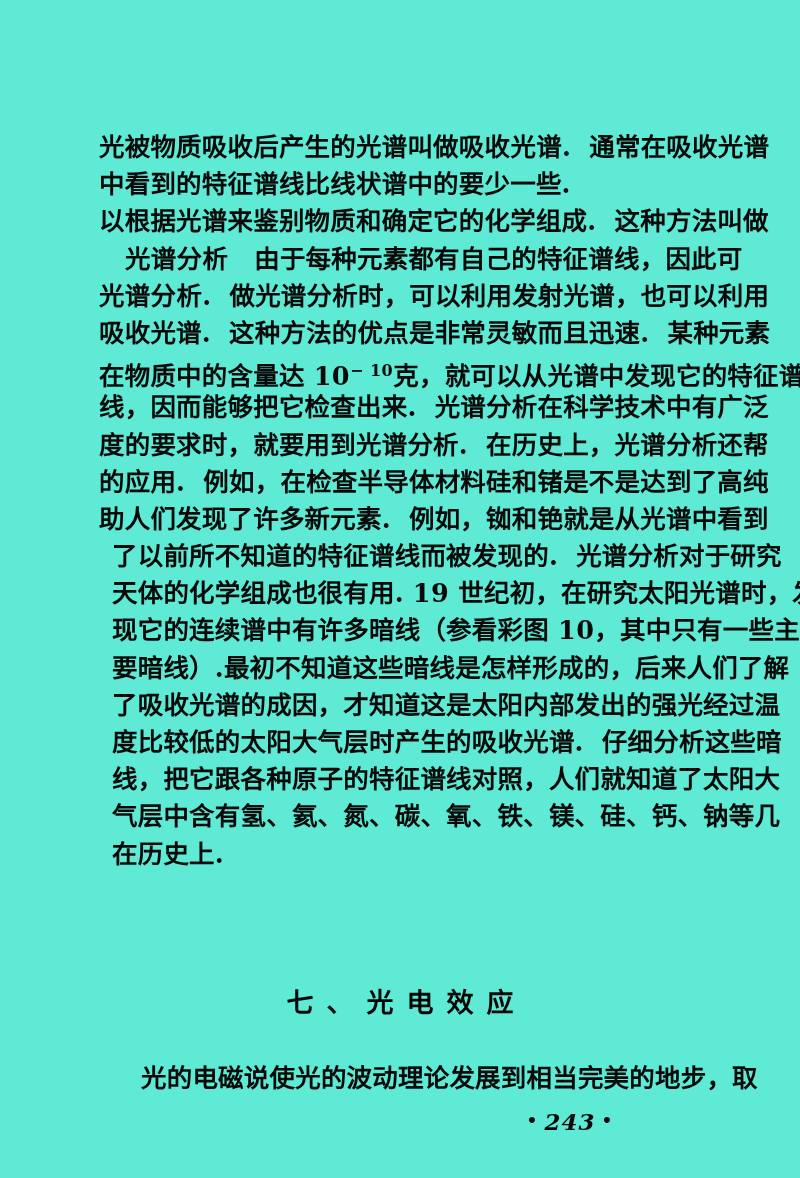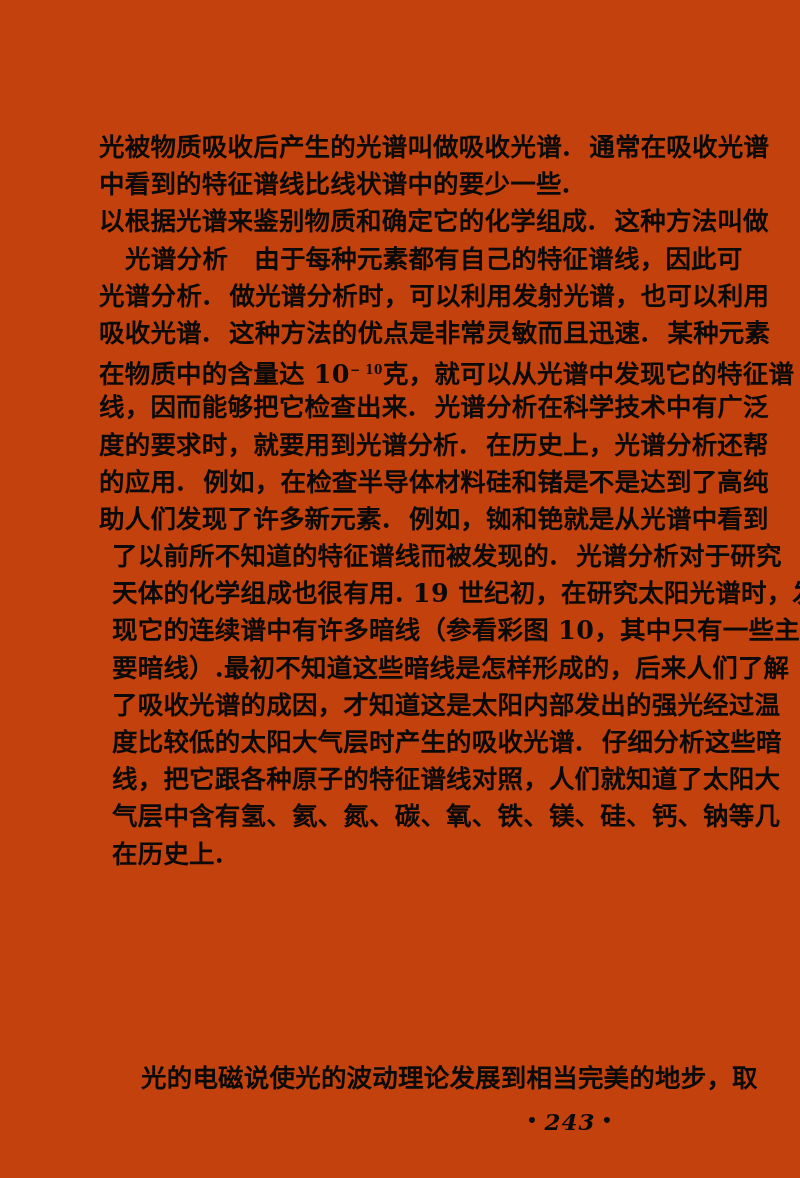--- a/index.html
+++ b/index.html
@@ -15,21 +15,21 @@
     overflow: hidden;
     font-family: "DejaVu Serif", "Liberation Serif", serif;
     color: #000000;
     -webkit-font-smoothing: none;
   }
 
   
   #page {
     position: absolute;
     inset: 0;
-    background: #c2410c;
+    background: #5eead4;
   }
 
   
   .body-block {
     position: absolute;
     left: 99px;
     top: 129px;
     width: 604px;
   }
 
@@ -58,21 +58,21 @@
   .gap { display: inline-block; width: 26px; }
 
   
   .num {
     font-family: "DejaVu Serif", "Liberation Serif", serif;
     font-weight: 600;
     letter-spacing: 0.4px;
     margin-top: 36px;
   }
   .sup {
-    font-size: 12px;
+    font-size: 16px;
     vertical-align: 9px;
     letter-spacing: 0.5px;
   }
 
   
   .section-heading {
     position: absolute;
     left: 0;
     top: 981px;
     width: 800px;
@@ -154,20 +154,21 @@
 
     <div class="line indent-half">要暗线）.最初不知道这些暗线是怎样形成的，后来人们了解</div>
     <div class="line indent-half">了吸收光谱的成因，才知道这是太阳内部发出的强光经过温</div>
     <div class="line indent-half">度比较低的太阳大气层时产生的吸收光谱.  仔细分析这些暗</div>
     <div class="line indent-half">线，把它跟各种原子的特征谱线对照，人们就知道了太阳大</div>
     <div class="line indent-half">气层中含有氢、氦、氮、碳、氧、铁、镁、硅、钙、钠等几</div>
     <div class="line indent-half">在历史上.</div>
 
   </div>
 
+  <div class="section-heading">七、光电效应</div>
 
   <div class="tail-block">
     <div class="line indent-1">光的电磁说使光的波动理论发展到相当完美的地步，取</div>
   </div>
 
   <div class="folio">
     <span class="folio-inner"><span class="folio-dot">•</span><span>243</span><span class="folio-dot">•</span></span>
   </div>
 
 </div>

